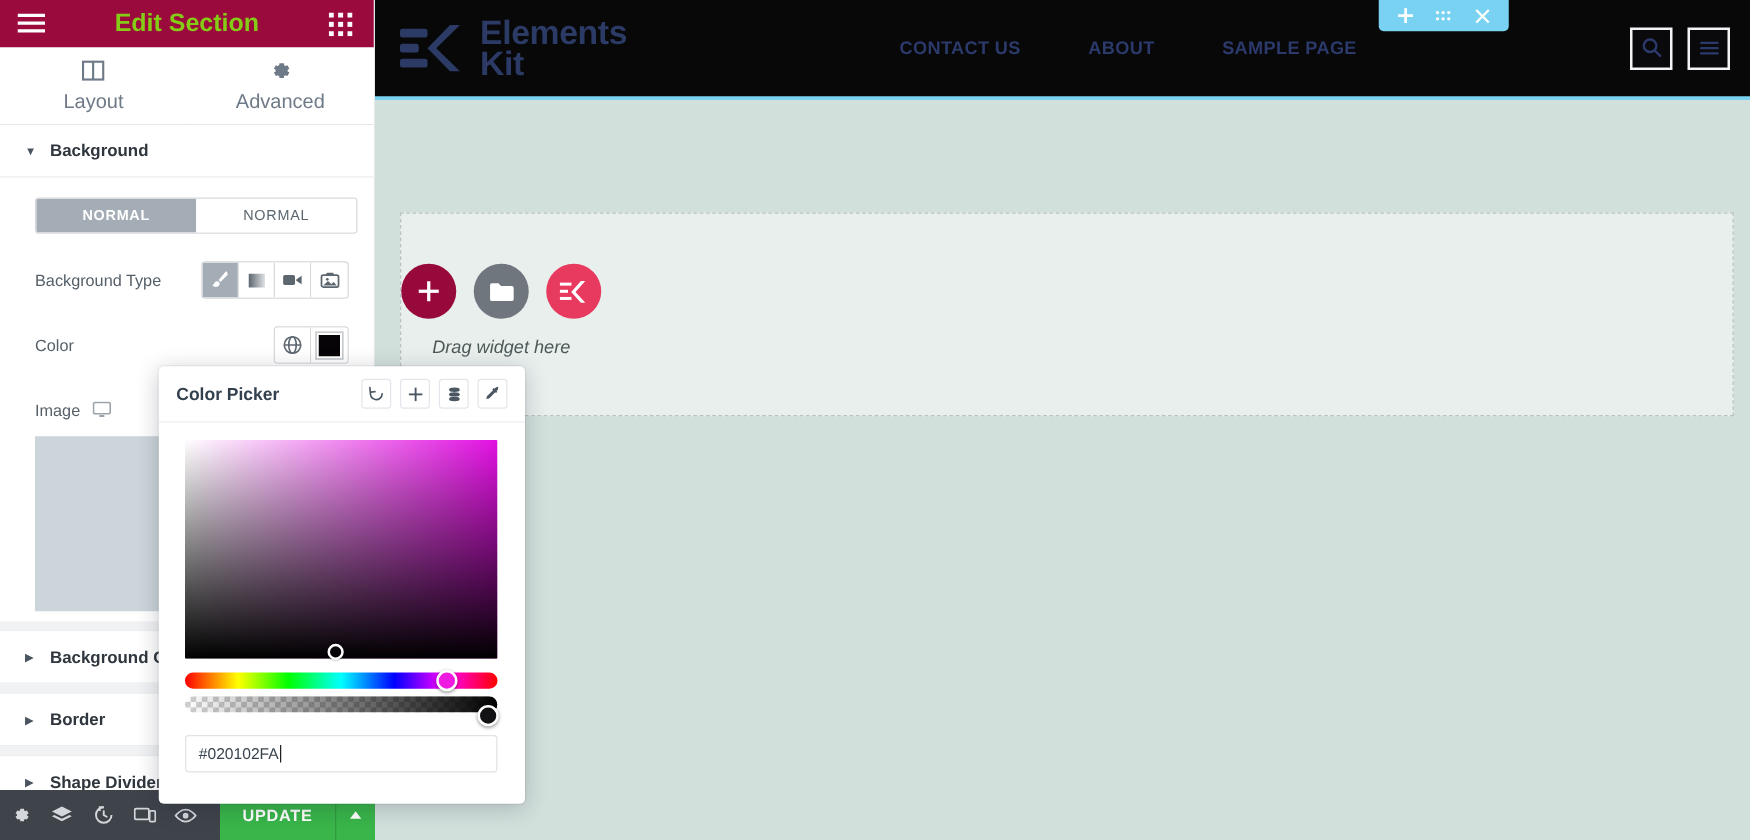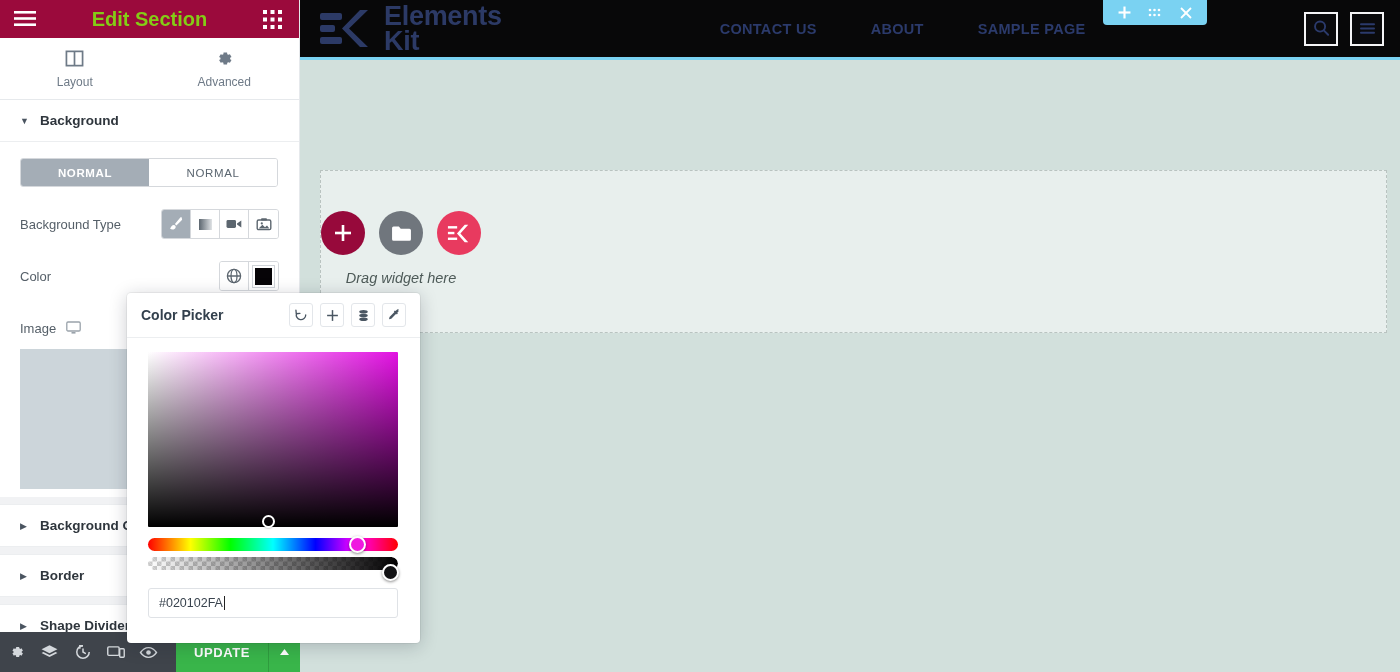--- a/index.html
+++ b/index.html
@@ -12,21 +12,21 @@
   #root { position: relative; width: 1400px; height: 672px; }
 
   
   .canvas {
     position: absolute; left: 300px; top: 0;
     width: 1100px; height: 672px;
     background: #d2e0dc;
   }
   .site-header {
     position: absolute; left: 0; top: 0;
-    width: 1100px; height: 60px;
+    width: 1100px; height: 80px;
     background: #080809;
     border-bottom: 3px solid #7ad2f2;
     display: flex; align-items: center;
   }
   .logo-wrap {
     display: flex; align-items: center; gap: 10px;
     margin-left: 18px;
   }
   .logo-mark { width: 56px; height: 44px; flex: none; }
   .logo-text {
@@ -108,39 +108,39 @@
   .ph-title {
     color: #84cc16; font-size: 20px; font-weight: 700;
     flex: 1; text-align: center;
   }
   .ph-icon { cursor: pointer; width: 22px; height: 18px; }
 
   .tabs { display: flex; height: 62px; border-bottom: 1px solid #e6e9ec; }
   .tab {
     flex: 1; display: flex; flex-direction: column;
     align-items: center; justify-content: center; gap: 7px;
-    cursor: pointer; color: #6e7a87; font-size: 12px;
+    cursor: pointer; color: #6e7a87; font-size: 16px;
     position: relative; background: #fff;
   }
   .tab.active { background: #f2f3f5; color: #4a5460; }
   .tab.active::after {
     content: ""; position: absolute; left: 22px; right: 22px; bottom: 0;
     height: 3px; background: #9b0a3c;
   }
 
   .accordion-head {
     height: 42px; display: flex; align-items: center; gap: 12px;
     padding: 0 20px; border-bottom: 1px solid #eceef0;
     cursor: pointer; background: #fff;
   }
   .accordion-head .tri { font-size: 9px; color: #4a5460; width: 8px;}
   .accordion-head .ah-label { font-size: 13.5px; color: #2f363d; font-weight: 700; }
   .accordion-sep { height: 8px; background: #f1f2f4; border-bottom: 1px solid #eceef0;}
 
-  .ctrl-body { padding: 16px 20px 8px 20px; }
+  .ctrl-body { padding: 16px 20px 8px 28px; }
   .seg {
     display: flex; width: 258px; height: 29px; margin-bottom: 22px;
     border: 1px solid #d5d8dc; border-radius: 3px; overflow: hidden;
   }
   .seg-btn {
     flex: 1; display: flex; align-items: center; justify-content: center;
     font-size: 11.5px; letter-spacing: 0.6px; cursor: pointer;
     color: #5b6670; background: #fff;
   }
   .seg-btn.on { background: #a4adb6; color: #fff; font-weight: 700; }

